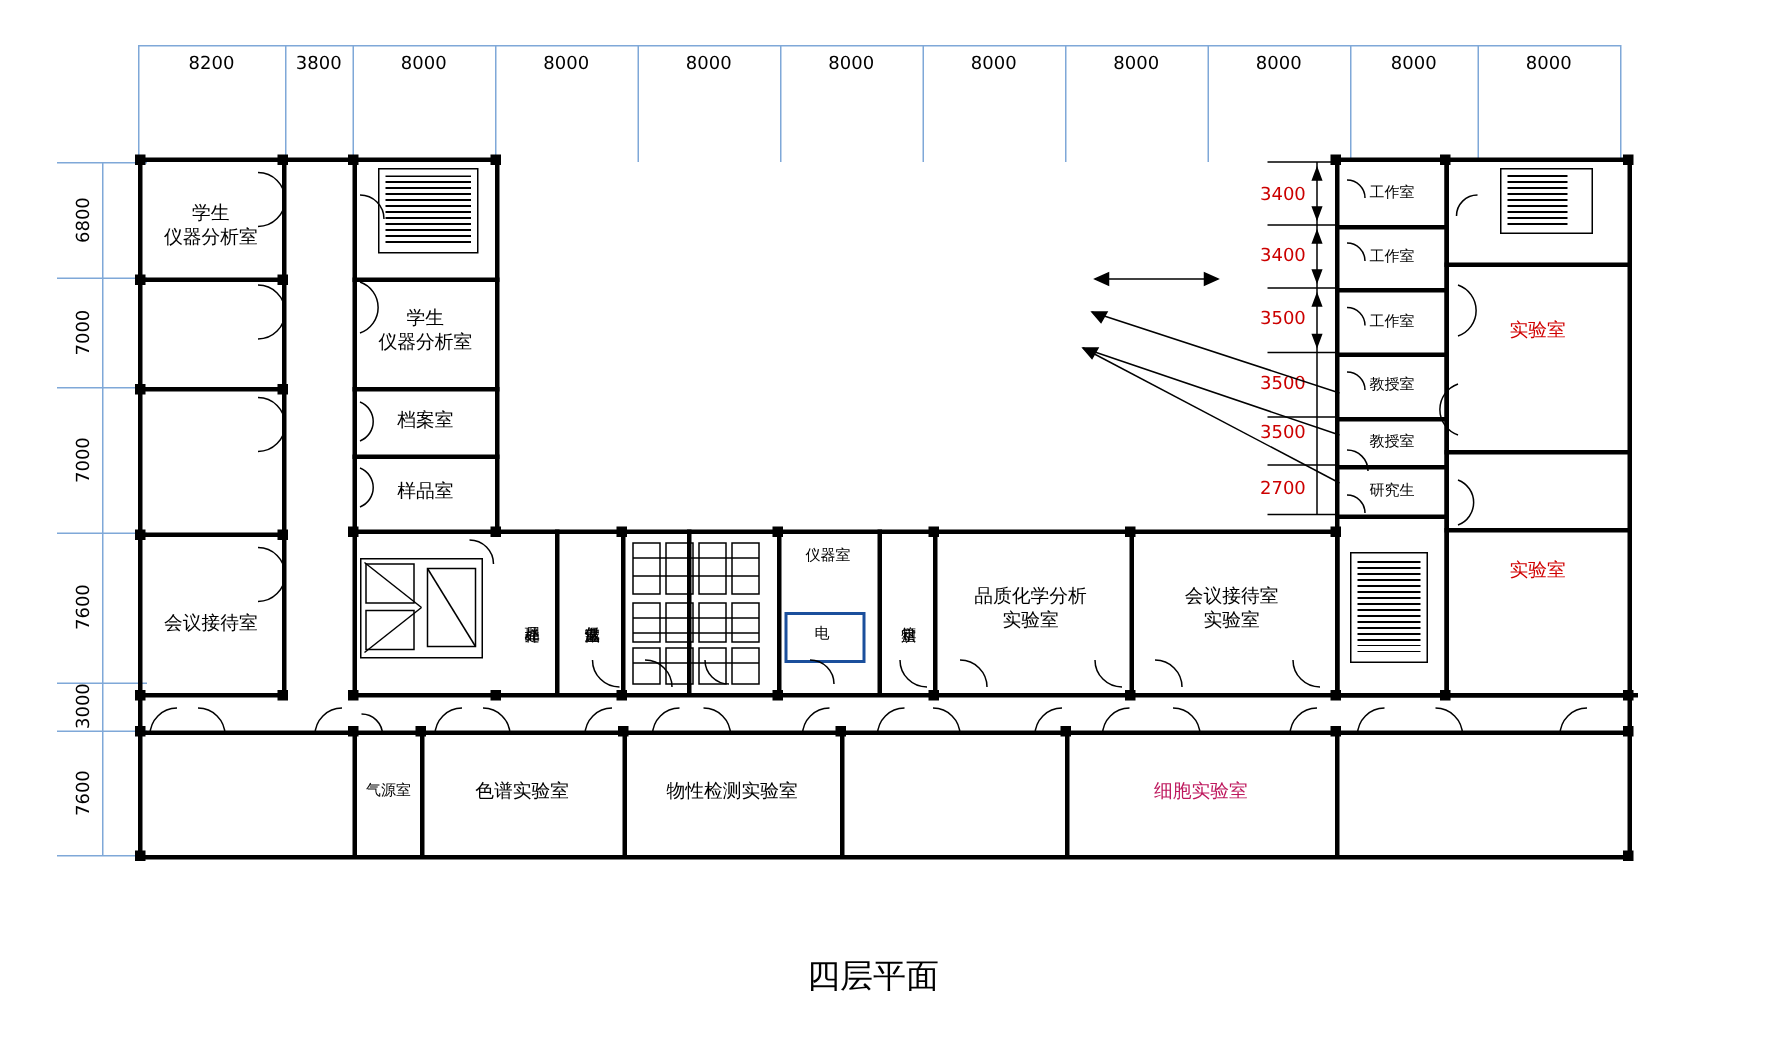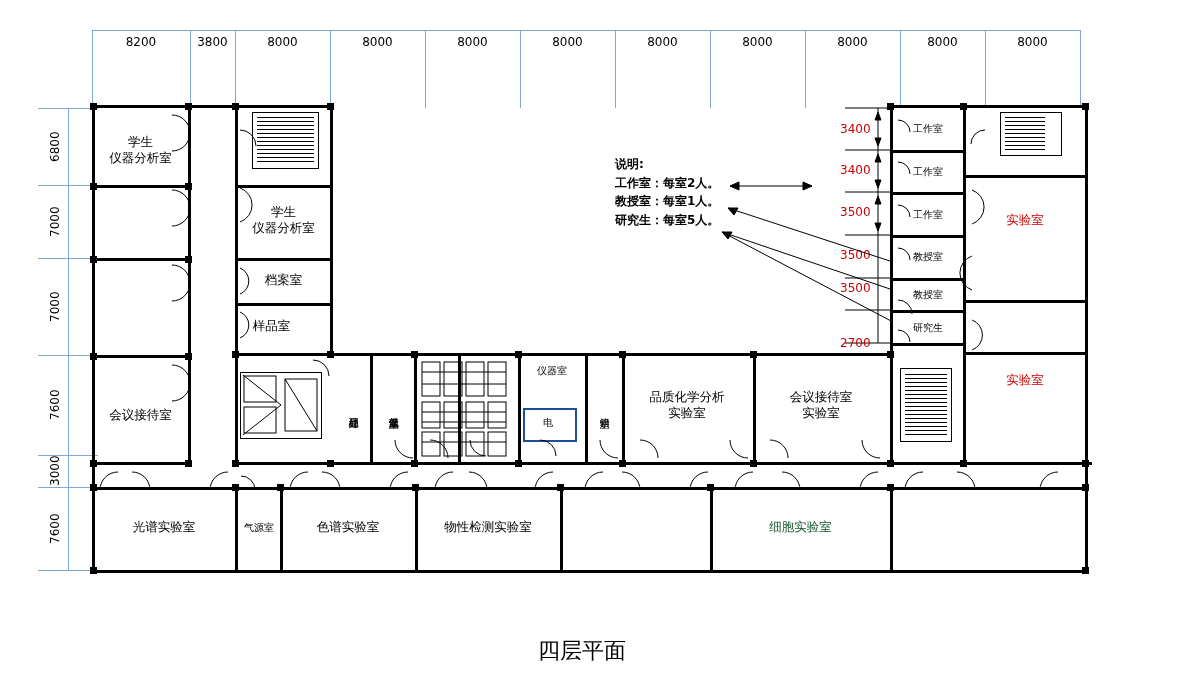--- a/index.html
+++ b/index.html
@@ -12,21 +12,21 @@
   .gridv{width:1px;}
   .gridh{height:1px;}
   .dimleft{position:absolute;color:#000;font-size:12px;writing-mode:vertical-rl;transform:rotate(180deg);text-align:center;}
   
   .wall{position:absolute;background:#000;}
   .wallh{height:3px;}
   .wallv{width:3px;}
   .node{position:absolute;width:7px;height:7px;background:#000;}
   .room{position:absolute;display:flex;align-items:center;justify-content:center;text-align:center;font-size:12.5px;line-height:1.25;color:#000;}
   .room.red{color:#d00000;}
-  .room.green{color:#14532d;}
+  .room.green{color:#be185d;}
   .room.xsmall{font-size:10px;}
   .title{position:absolute;font-size:23px;font-weight:bold;color:#000;}
   .legend{position:absolute;font-size:12px;font-weight:bold;color:#000;line-height:1.55;}
   .footer{position:absolute;font-size:22px;color:#000;}
   .reddim{position:absolute;color:#cc0000;font-size:12px;}
   .hatchh{position:absolute;background:
      repeating-linear-gradient(0deg,#000 0 1px,transparent 1px 4px);}
   svg.ov{position:absolute;left:0;top:0;width:1185px;height:694px;pointer-events:none;}
 </style>
 </head>
@@ -274,36 +274,35 @@
     </g>
   </svg>
 
   <div class="room" style="left:93px;top:120px;width:95px;height:60px;white-space:pre-line;">学生
 仪器分析室</div>
   <div class="room" style="left:93px;top:400px;width:95px;height:30px;">会议接待室</div>
 
   <div class="room" style="left:236px;top:195px;width:95px;height:50px;white-space:pre-line;">学生
 仪器分析室</div>
   <div class="room" style="left:236px;top:265px;width:95px;height:30px;">档案室</div>
-  <div class="room" style="left:224px;top:312px;width:95px;height:30px;font-family:Liberation Serif, serif;">样品室</div>
+  <div class="room" style="left:236px;top:312px;width:95px;height:30px;">样品室</div>
 
   <div class="room xsmall" style="left:336px;top:360px;width:34px;height:100px;writing-mode:vertical-rl;">样品处理</div>
   <div class="room xsmall" style="left:372px;top:360px;width:42px;height:100px;writing-mode:vertical-rl;">低温保藏室</div>
   <div class="room xsmall" style="left:520px;top:358px;width:64px;height:26px;">仪器室</div>
   <div class="room xsmall" style="left:524px;top:412px;width:48px;height:22px;">电</div>
   <div class="room xsmall" style="left:588px;top:360px;width:32px;height:100px;writing-mode:vertical-rl;">烘箱室</div>
   <div class="room" style="left:624px;top:380px;width:126px;height:50px;white-space:pre-line;">品质化学分析
 实验室</div>
   <div class="room" style="left:756px;top:380px;width:130px;height:50px;white-space:pre-line;">会议接待室
 实验室</div>
 
   <div class="room red" style="left:966px;top:205px;width:118px;height:30px;">实验室</div>
   <div class="room red" style="left:966px;top:365px;width:118px;height:30px;">实验室</div>
 
-  <div class="room" style="left:95px;top:512px;width:138px;height:30px;">光谱实验室</div>
   <div class="room xsmall" style="left:240px;top:500px;width:38px;height:55px;white-space:pre-line;line-height:1.3;">气源室</div>
   <div class="room" style="left:418px;top:512px;width:140px;height:30px;">物性检测实验室</div>
   <div class="room" style="left:283px;top:512px;width:130px;height:30px;">色谱实验室</div>
   <div class="room green" style="left:713px;top:512px;width:175px;height:30px;">细胞实验室</div>
 
   <div class="room xsmall" style="left:892px;top:112px;width:72px;height:34px;">工作室</div>
   <div class="room xsmall" style="left:892px;top:155px;width:72px;height:34px;">工作室</div>
   <div class="room xsmall" style="left:892px;top:198px;width:72px;height:34px;">工作室</div>
   <div class="room xsmall" style="left:892px;top:240px;width:72px;height:34px;">教授室</div>
   <div class="room xsmall" style="left:892px;top:282px;width:72px;height:26px;">教授室</div>
@@ -325,29 +324,23 @@
       <path d="M878,188 l-3,-8 l6,0 z"></path>
       <path d="M878,196 l-3,8 l6,0 z"></path>
       <path d="M878,231 l-3,-8 l6,0 z"></path>
     </g>
   </svg>
   <div class="reddim" style="left:840px;top:122px;">3400</div>
   <div class="reddim" style="left:840px;top:163px;">3400</div>
   <div class="reddim" style="left:840px;top:205px;">3500</div>
   <div class="reddim" style="left:840px;top:248px;">3500</div>
   <div class="reddim" style="left:840px;top:281px;">3500</div>
-  <div class="reddim" style="left:840px;top:336px;">2700</div>
-
-
-  <div class="legend" style="left:615px;top:155px;">
-    <div>说明:</div>
-    <div>工作室：每室2人。</div>
-    <div>教授室：每室1人。</div>
-    <div>研究生：每室5人。</div>
-  </div>
+  <div class="reddim" style="left:840px;top:318px;">2700</div>
+
+
 
   <svg class="ov">
     <g stroke="#000" fill="#000" stroke-width="1">
       <line x1="730" y1="186" x2="812" y2="186"></line>
       <path d="M730,186 l9,-4 l0,8 z"></path>
       <path d="M812,186 l-9,-4 l0,8 z"></path>
       <line x1="728" y1="208" x2="893" y2="262"></line>
       <path d="M728,208 l10,0 l-4,7 z"></path>
       <line x1="722" y1="232" x2="893" y2="290"></line>
       <path d="M722,232 l10,0 l-4,7 z"></path>

